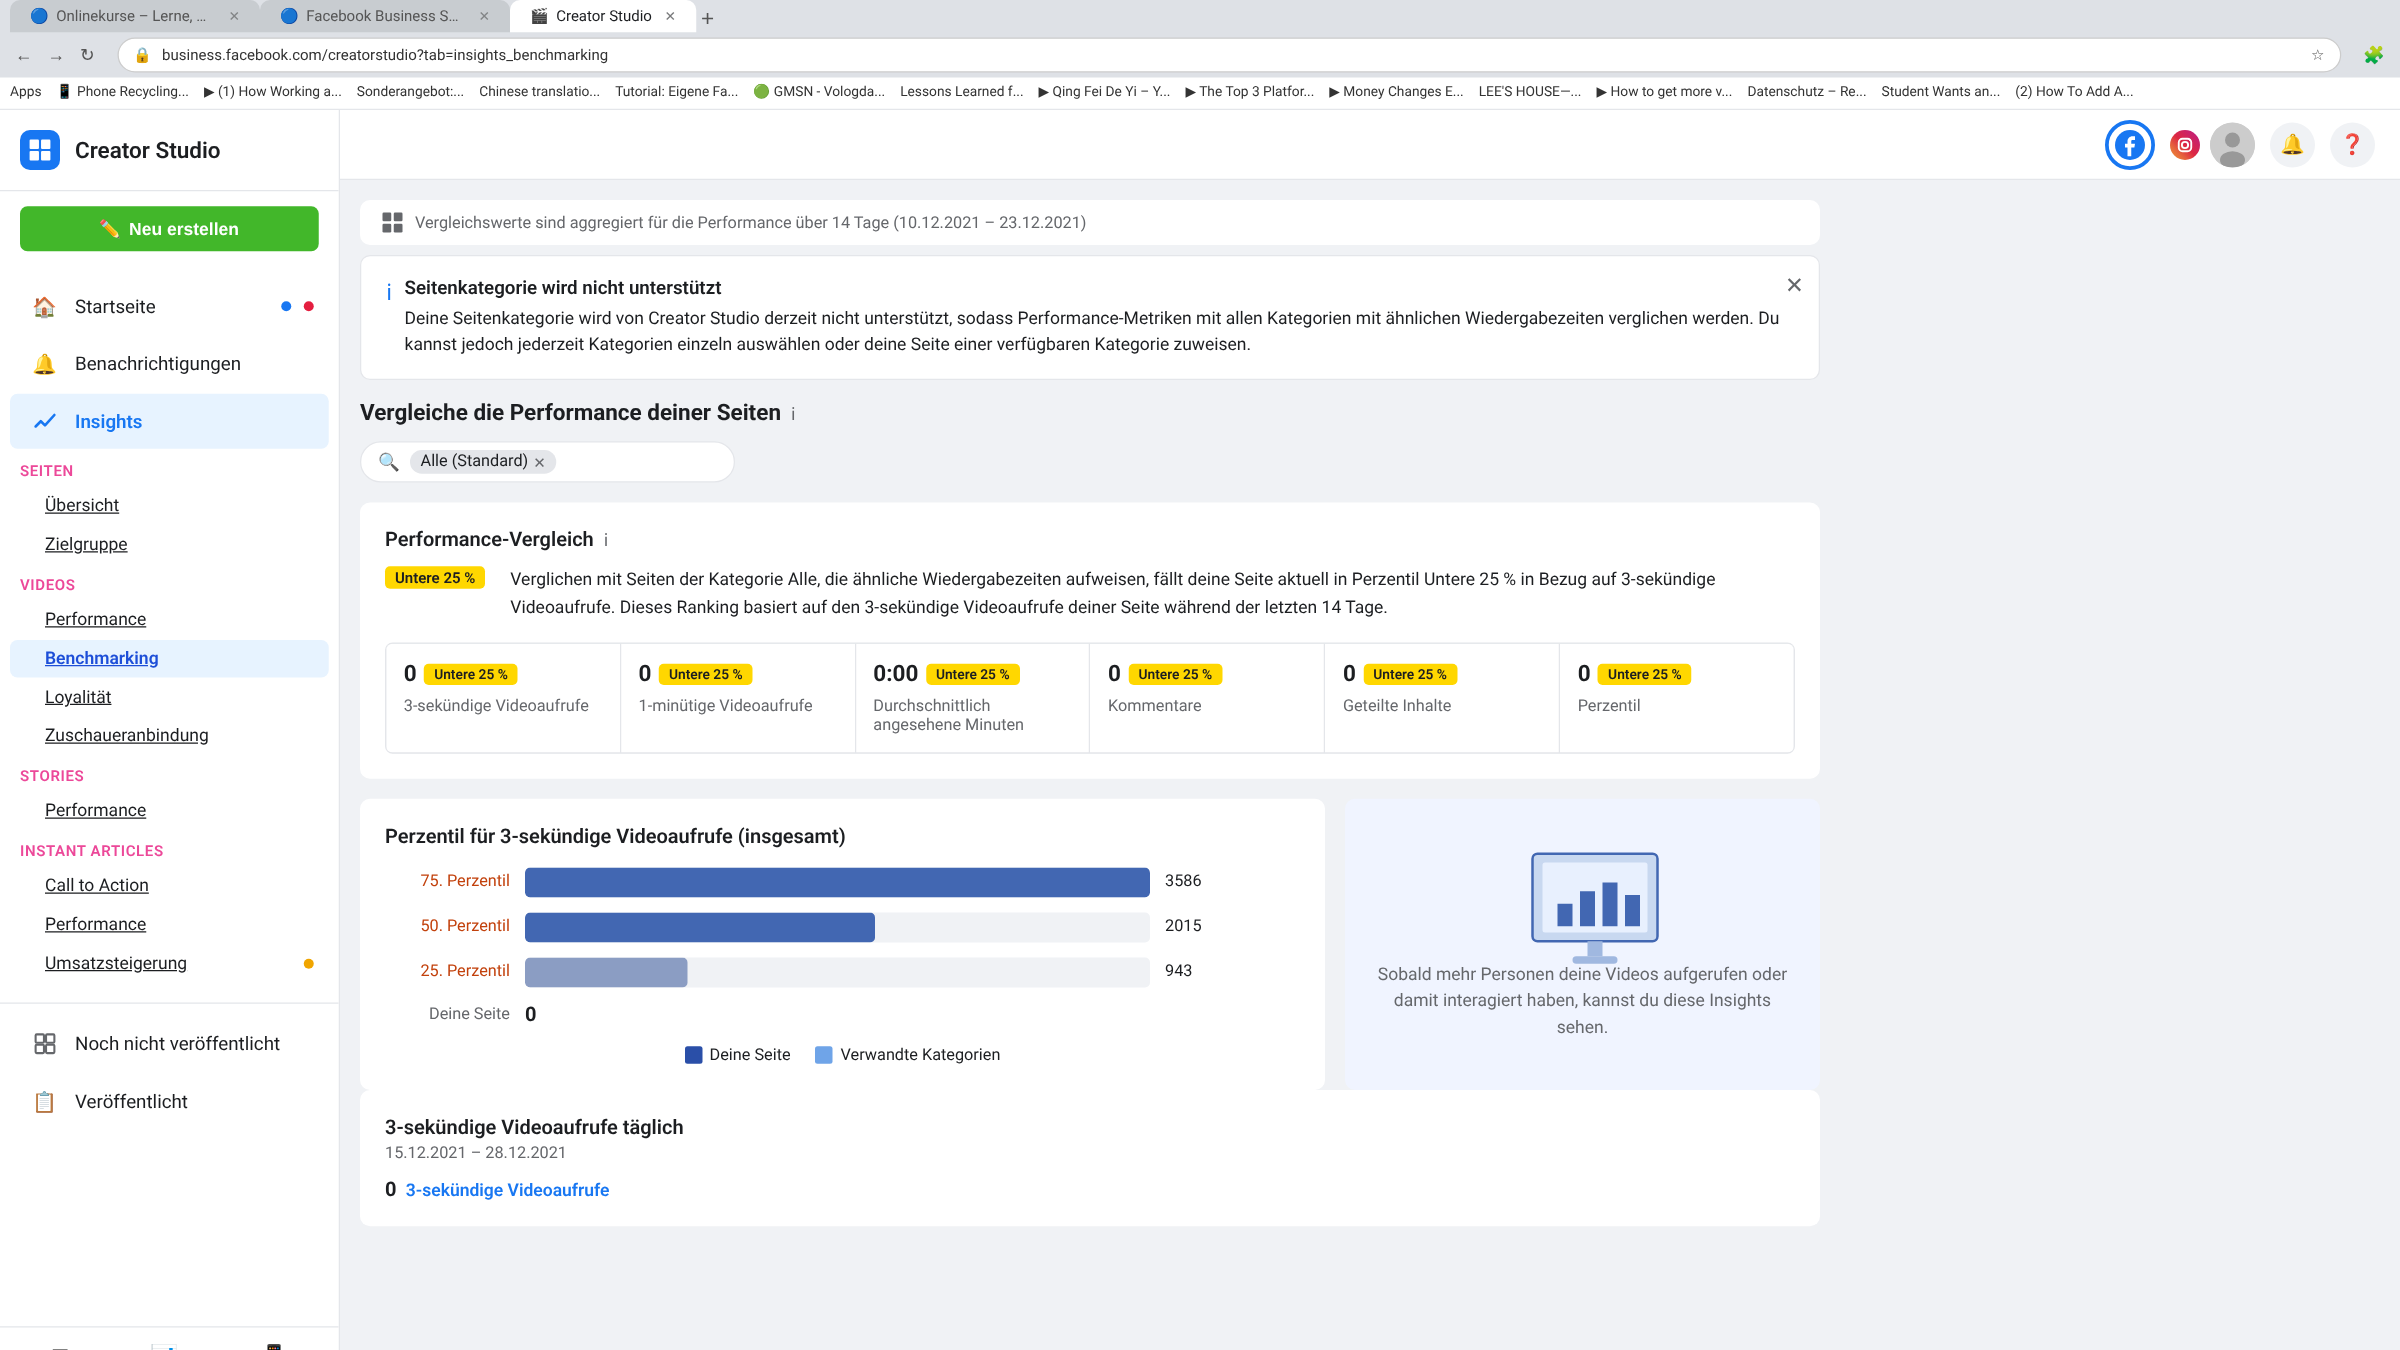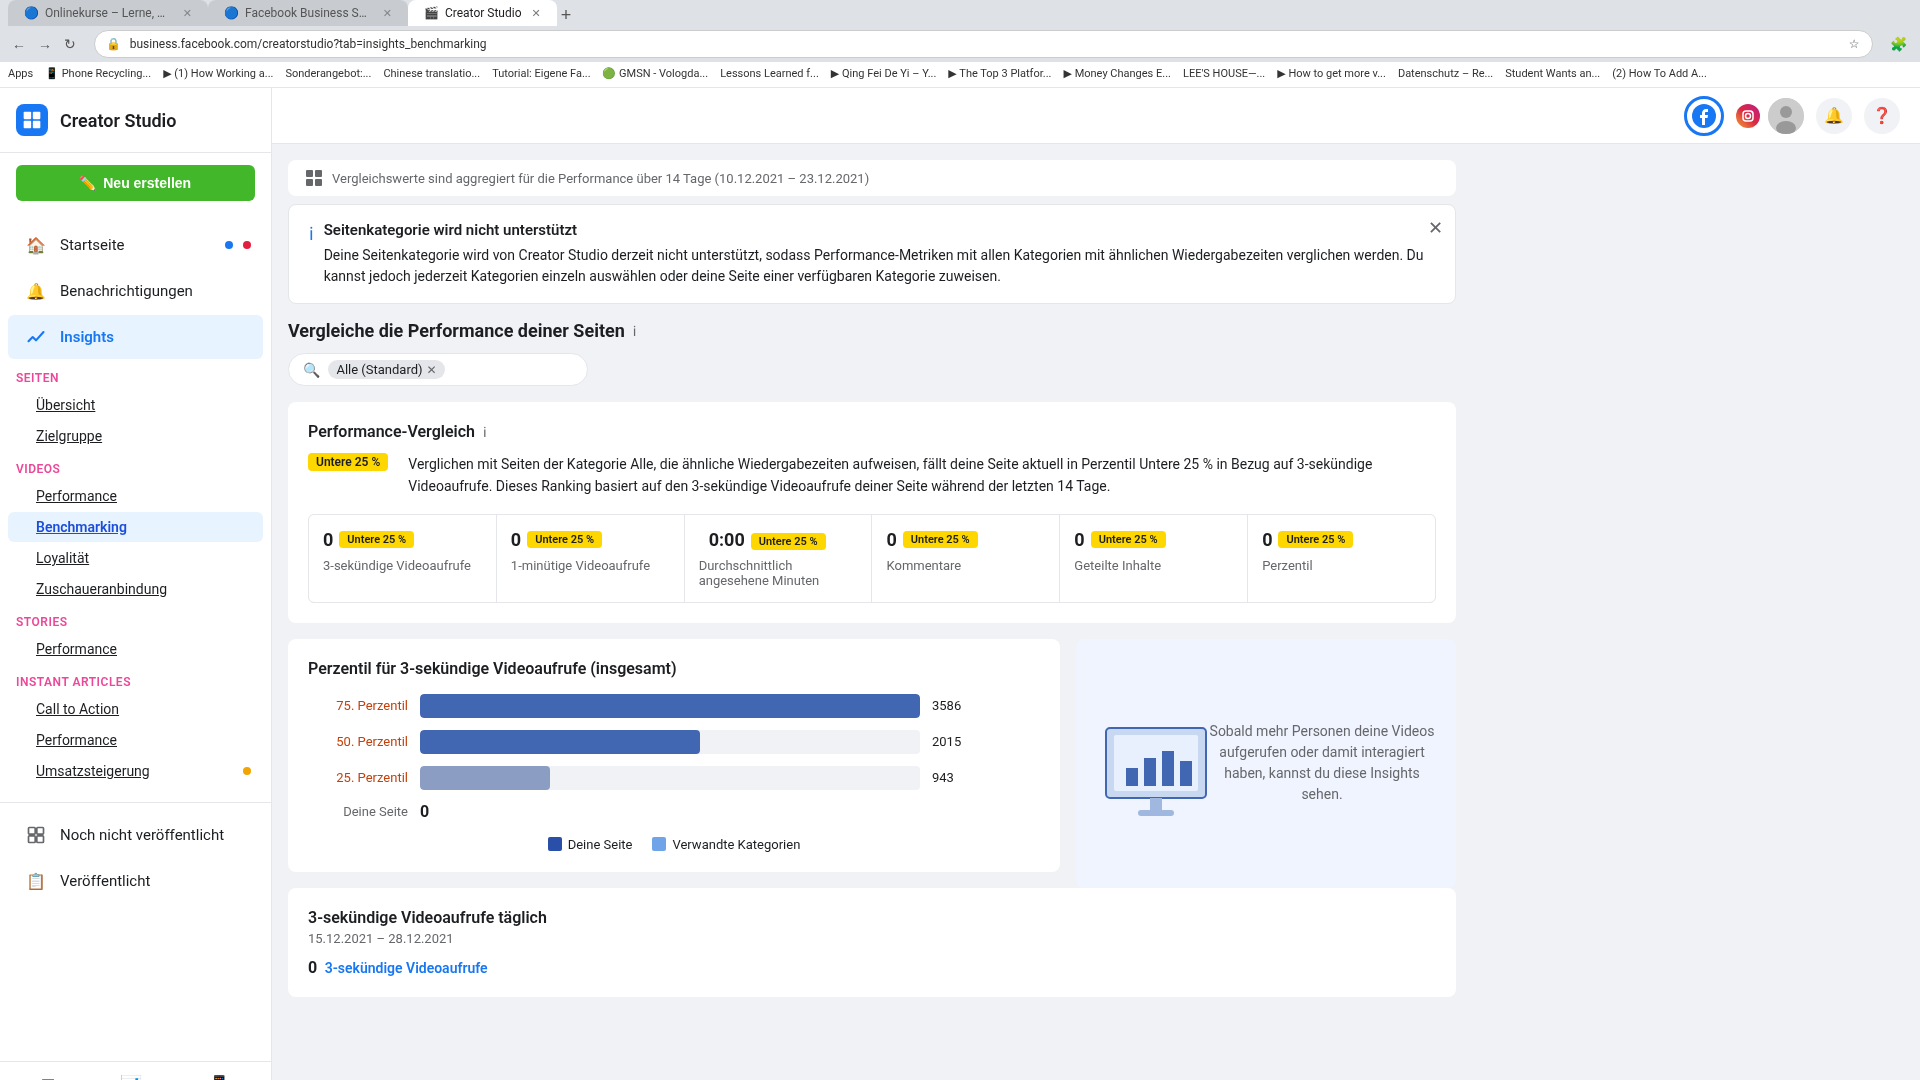--- a/index.html
+++ b/index.html
@@ -95,39 +95,39 @@
     .perf-row { display: flex; align-items: flex-start; gap: 12px; }
 
     
     .metrics-grid { display: grid; grid-template-columns: repeat(6, 1fr); gap: 1px; background: #e4e6ea; border: 1px solid #e4e6ea; border-radius: 6px; overflow: hidden; margin-top: 16px; }
     .metric-cell { background: #fff; padding: 14px; display: flex; flex-direction: column; gap: 4px; }
     .metric-value { font-size: 18px; font-weight: 700; color: #1c1e21; }
     .metric-badge { font-size: 11px; }
     .metric-label { font-size: 13px; color: #65676b; margin-top: 4px; }
 
     
-    .percentile-section { background: #fff; border-radius: 8px; padding: 20px; margin-bottom: 16px; }
+    .percentile-section { background: #fff; border-radius: 8px; padding: 20px; }
     .percentile-title { font-size: 16px; font-weight: 600; margin-bottom: 16px; }
     .percentile-row { display: flex; align-items: center; gap: 12px; margin-bottom: 12px; }
     .percentile-label { width: 100px; font-size: 13px; color: #c2410c; flex-shrink: 0; text-align: right; }
     .percentile-bar-container { flex: 1; height: 24px; background: #f0f2f5; border-radius: 4px; overflow: hidden; max-width: 500px; }
     .percentile-bar { height: 100%; background: #4267B2; border-radius: 4px; }
     .percentile-value { font-size: 13px; color: #1c1e21; min-width: 50px; }
 
     .percentile-deine-seite { display: flex; align-items: center; gap: 12px; margin-top: 8px; }
     .deine-seite-label { width: 100px; font-size: 13px; color: #65676b; text-align: right; }
     .deine-seite-value { font-size: 16px; font-weight: 700; color: #1c1e21; }
 
     
     .chart-legend { display: flex; gap: 20px; margin-top: 16px; justify-content: center; }
     .legend-item { display: flex; align-items: center; gap: 6px; font-size: 13px; color: #1c1e21; }
     .legend-dot { width: 14px; height: 14px; border-radius: 2px; }
 
     
-    .insight-illustration { background: #f0f4ff; border-radius: 8px; padding: 20px; display: flex; align-items: center; justify-content: center; text-align: center; gap: 12px; }
+    .insight-illustration { background: #f0f4ff; border-radius: 8px; padding: 20px; display: flex; flex-direction: column; align-items: center; justify-content: center; text-align: center; gap: 12px; }
     .illustration-text { font-size: 14px; color: #65676b; line-height: 1.5; }
 
     .split-layout { display: grid; grid-template-columns: 1fr 380px; gap: 16px; }
 
     
     .daily-section { background: #fff; border-radius: 8px; padding: 20px; }
     .daily-title { font-size: 16px; font-weight: 600; margin-bottom: 4px; }
     .daily-date { font-size: 13px; color: #65676b; margin-bottom: 12px; }
     .daily-link { color: #1877f2; font-size: 14px; font-weight: 600; cursor: pointer; text-decoration: none; }
     .daily-value { font-size: 16px; font-weight: 700; margin-right: 4px; }
@@ -417,21 +417,21 @@
 
             <div class="metric-cell">
               <div style="display:flex;align-items:center;gap:6px;">
                 <span class="metric-value">0</span>
                 <span class="badge-under25 metric-badge">Untere 25 %</span>
               </div>
               <span class="metric-label">1-minütige Videoaufrufe</span>
             </div>
 
             <div class="metric-cell">
-              <div style="display:flex;align-items:flex-end;gap:6px;margin-left:10px;">
+              <div style="display:flex;align-items:center;gap:6px;">
                 <span class="metric-value">0:00</span>
                 <span class="badge-under25 metric-badge">Untere 25 %</span>
               </div>
               <span class="metric-label">Durchschnittlich angesehene Minuten</span>
             </div>
 
             <div class="metric-cell">
               <div style="display:flex;align-items:center;gap:6px;">
                 <span class="metric-value">0</span>
                 <span class="badge-under25 metric-badge">Untere 25 %</span>

